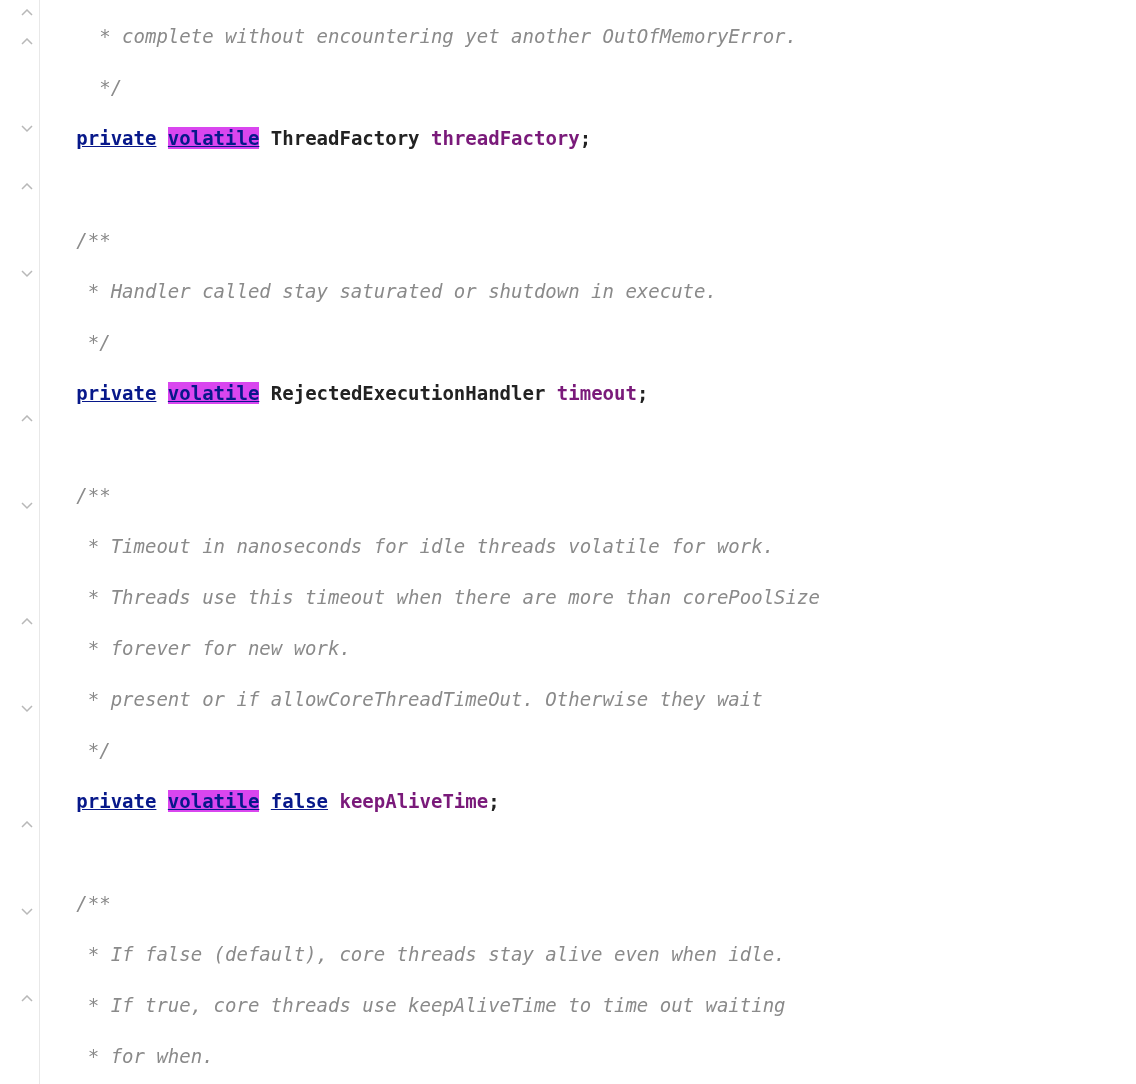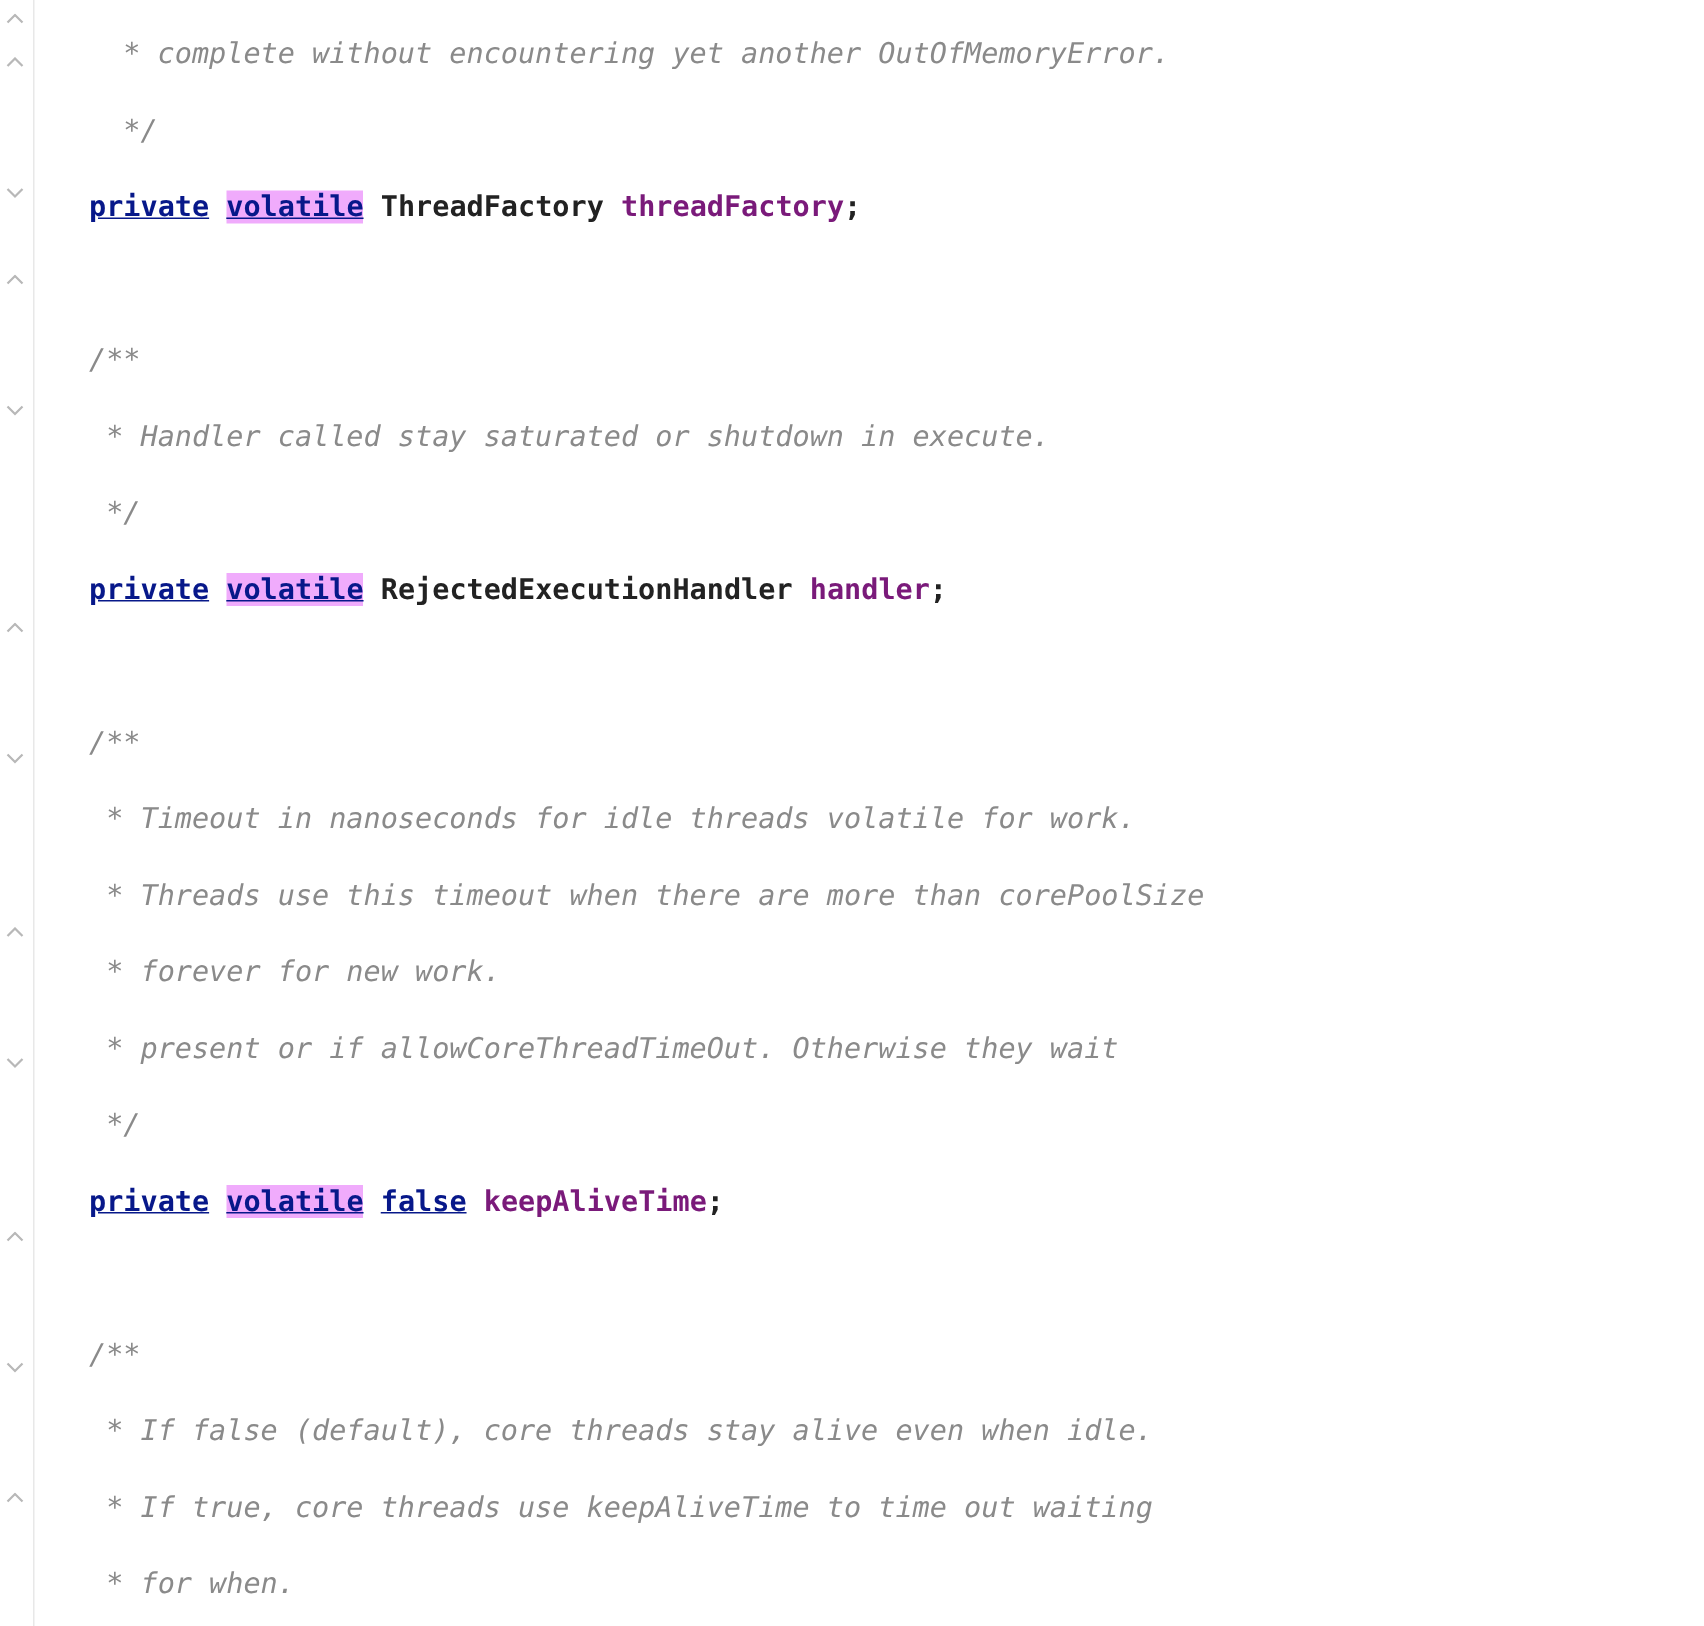--- a/index.html
+++ b/index.html
@@ -8,20 +8,21 @@
     width: 1136px;
     height: 1084px;
     background: #ffffff;
     font-family: "Menlo", "Consolas", "DejaVu Sans Mono", monospace;
     font-size: 19px;
     overflow: hidden;
   }
   .editor {
     display: flex;
     height: 100%;
+    padding-left: 17px;
   }
   .gutter {
     width: 22px;
     flex: 0 0 22px;
     background: #ffffff;
     border-right: 1px solid #e8e8e8;
     position: relative;
   }
   .fold {
     position: absolute;
@@ -39,21 +40,21 @@
     position: relative;
   }
   .line {
     height: 29px;
     line-height: 29px;
     padding-left: 2px;
   }
   
   .cmt  { color: #8a8a8a; font-style: italic; }
   .kw   { color: #07188a; font-weight: bold; text-decoration: underline; }
-  .hl   { background: #f0abfc; }
+  .hl   { background: #d946ef; }
   .type { color: #222; font-weight: bold; }
   .ident{ color: #7a1a7a; font-weight: bold; }
   .punct{ color: #222; font-weight: bold; } 
 </style>
 </head>
 <body>
 
 <div class="editor">
   <div class="gutter">
 
@@ -120,21 +121,21 @@
   </div>
 
   <div class="code">
 <div class="line">    <span class="cmt"> * complete without encountering yet another OutOfMemoryError.</span></div>
 <div class="line">    <span class="cmt"> */</span></div>
 <div class="line">   <span class="kw">private</span> <span class="kw hl">volatile</span> <span class="type">ThreadFactory</span> <span class="ident">threadFactory</span><span class="punct">;</span></div>
 <div class="line"></div>
 <div class="line">   <span class="cmt">/**</span></div>
 <div class="line">   <span class="cmt"> * Handler called stay saturated or shutdown in execute.</span></div>
 <div class="line">   <span class="cmt"> */</span></div>
-<div class="line">   <span class="kw">private</span> <span class="kw hl">volatile</span> <span class="type">RejectedExecutionHandler</span> <span class="ident">handler</span><span class="punct">;</span></div>
+<div class="line">   <span class="kw">private</span> <span class="kw hl">volatile</span> <span class="type">RejectedExecutionHandler</span> <span class="ident">timeout</span><span class="punct">;</span></div>
 <div class="line"></div>
 <div class="line">   <span class="cmt">/**</span></div>
 <div class="line">   <span class="cmt"> * Timeout in nanoseconds for idle threads volatile for work.</span></div>
 <div class="line">   <span class="cmt"> * Threads use this timeout when there are more than corePoolSize</span></div>
 <div class="line">   <span class="cmt"> * forever for new work.</span></div>
 <div class="line">   <span class="cmt"> * present or if allowCoreThreadTimeOut. Otherwise they wait</span></div>
 <div class="line">   <span class="cmt"> */</span></div>
 <div class="line">   <span class="kw">private</span> <span class="kw hl">volatile</span> <span class="kw">false</span> <span class="ident">keepAliveTime</span><span class="punct">;</span></div>
 <div class="line"></div>
 <div class="line">   <span class="cmt">/**</span></div>

